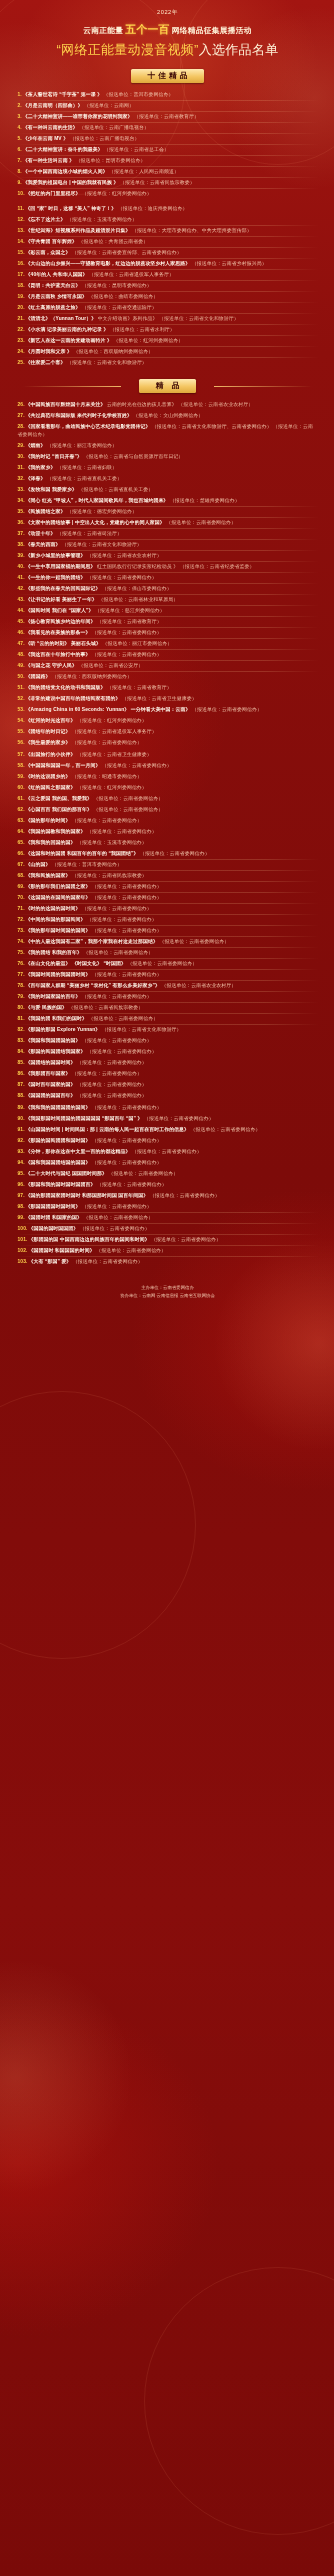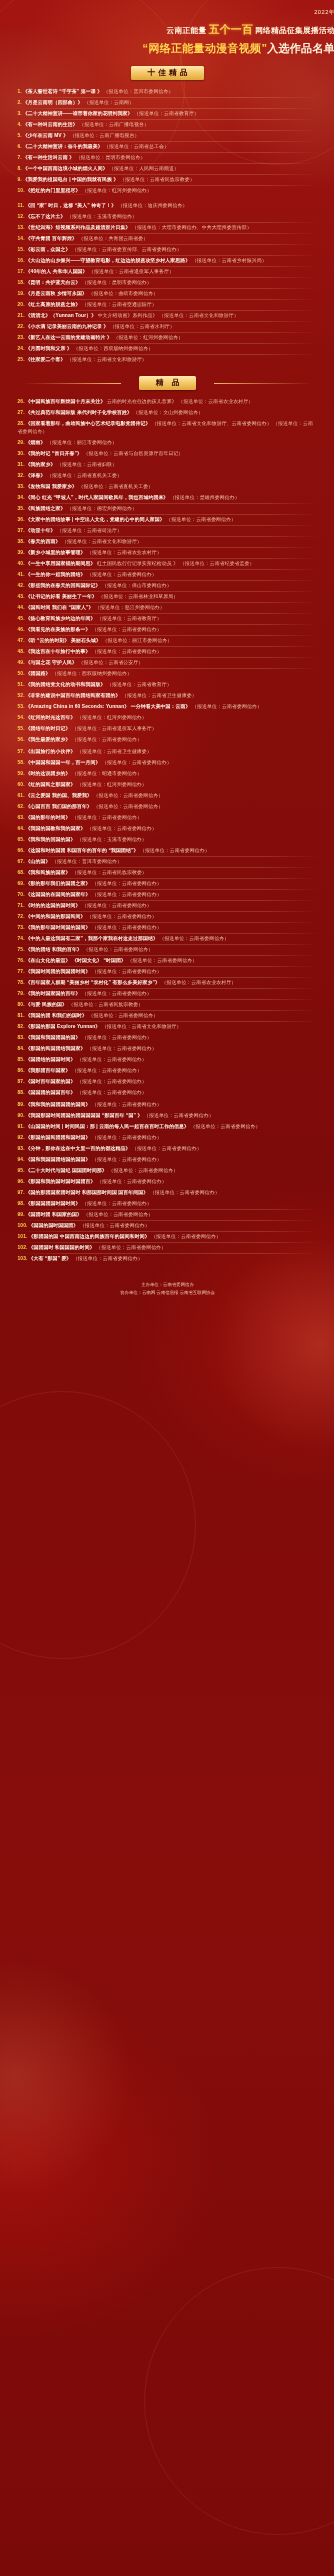--- a/index.html
+++ b/index.html
@@ -35,21 +35,21 @@
     position: absolute;
     border-radius: 50%;
     pointer-events: none;
     background: radial-gradient(circle, rgba(255,180,120,0.16), rgba(255,180,120,0) 70%);
   }
 
   
   .header {
     position: relative;
     padding: 9.3px 0 3.1px;
-    text-align: right;
+    text-align: center;
     z-index: 3;
   }
   .hdr-year {
     font-size: 5.7px;
     letter-spacing: 0.5px;
     color: #ffe9c8;
     margin-bottom: 4.1px;
   }
   .hdr-line1 {
     font-size: 7.7px;
@@ -58,22 +58,22 @@
     letter-spacing: 0.3px;
     line-height: 1.5;
   }
   .hdr-line1 .big {
     color: #ffd34d;
     font-size: 10.8px;
     padding: 0 2.1px;
     text-shadow: 0 0 3.1px rgba(255,200,60,0.6);
   }
   .hdr-line2 {
-    font-size: 11px;
-    font-weight: bold;
+    font-size: 13px;
+    font-weight: normal;
     color: #fff3d8;
     margin-top: 3.1px;
     letter-spacing: 0.3px;
   }
   .hdr-line2 .hl { color: #ffd34d; }
 
   
   .band {
     position: relative;
     margin: 7.2px auto 4.1px;

